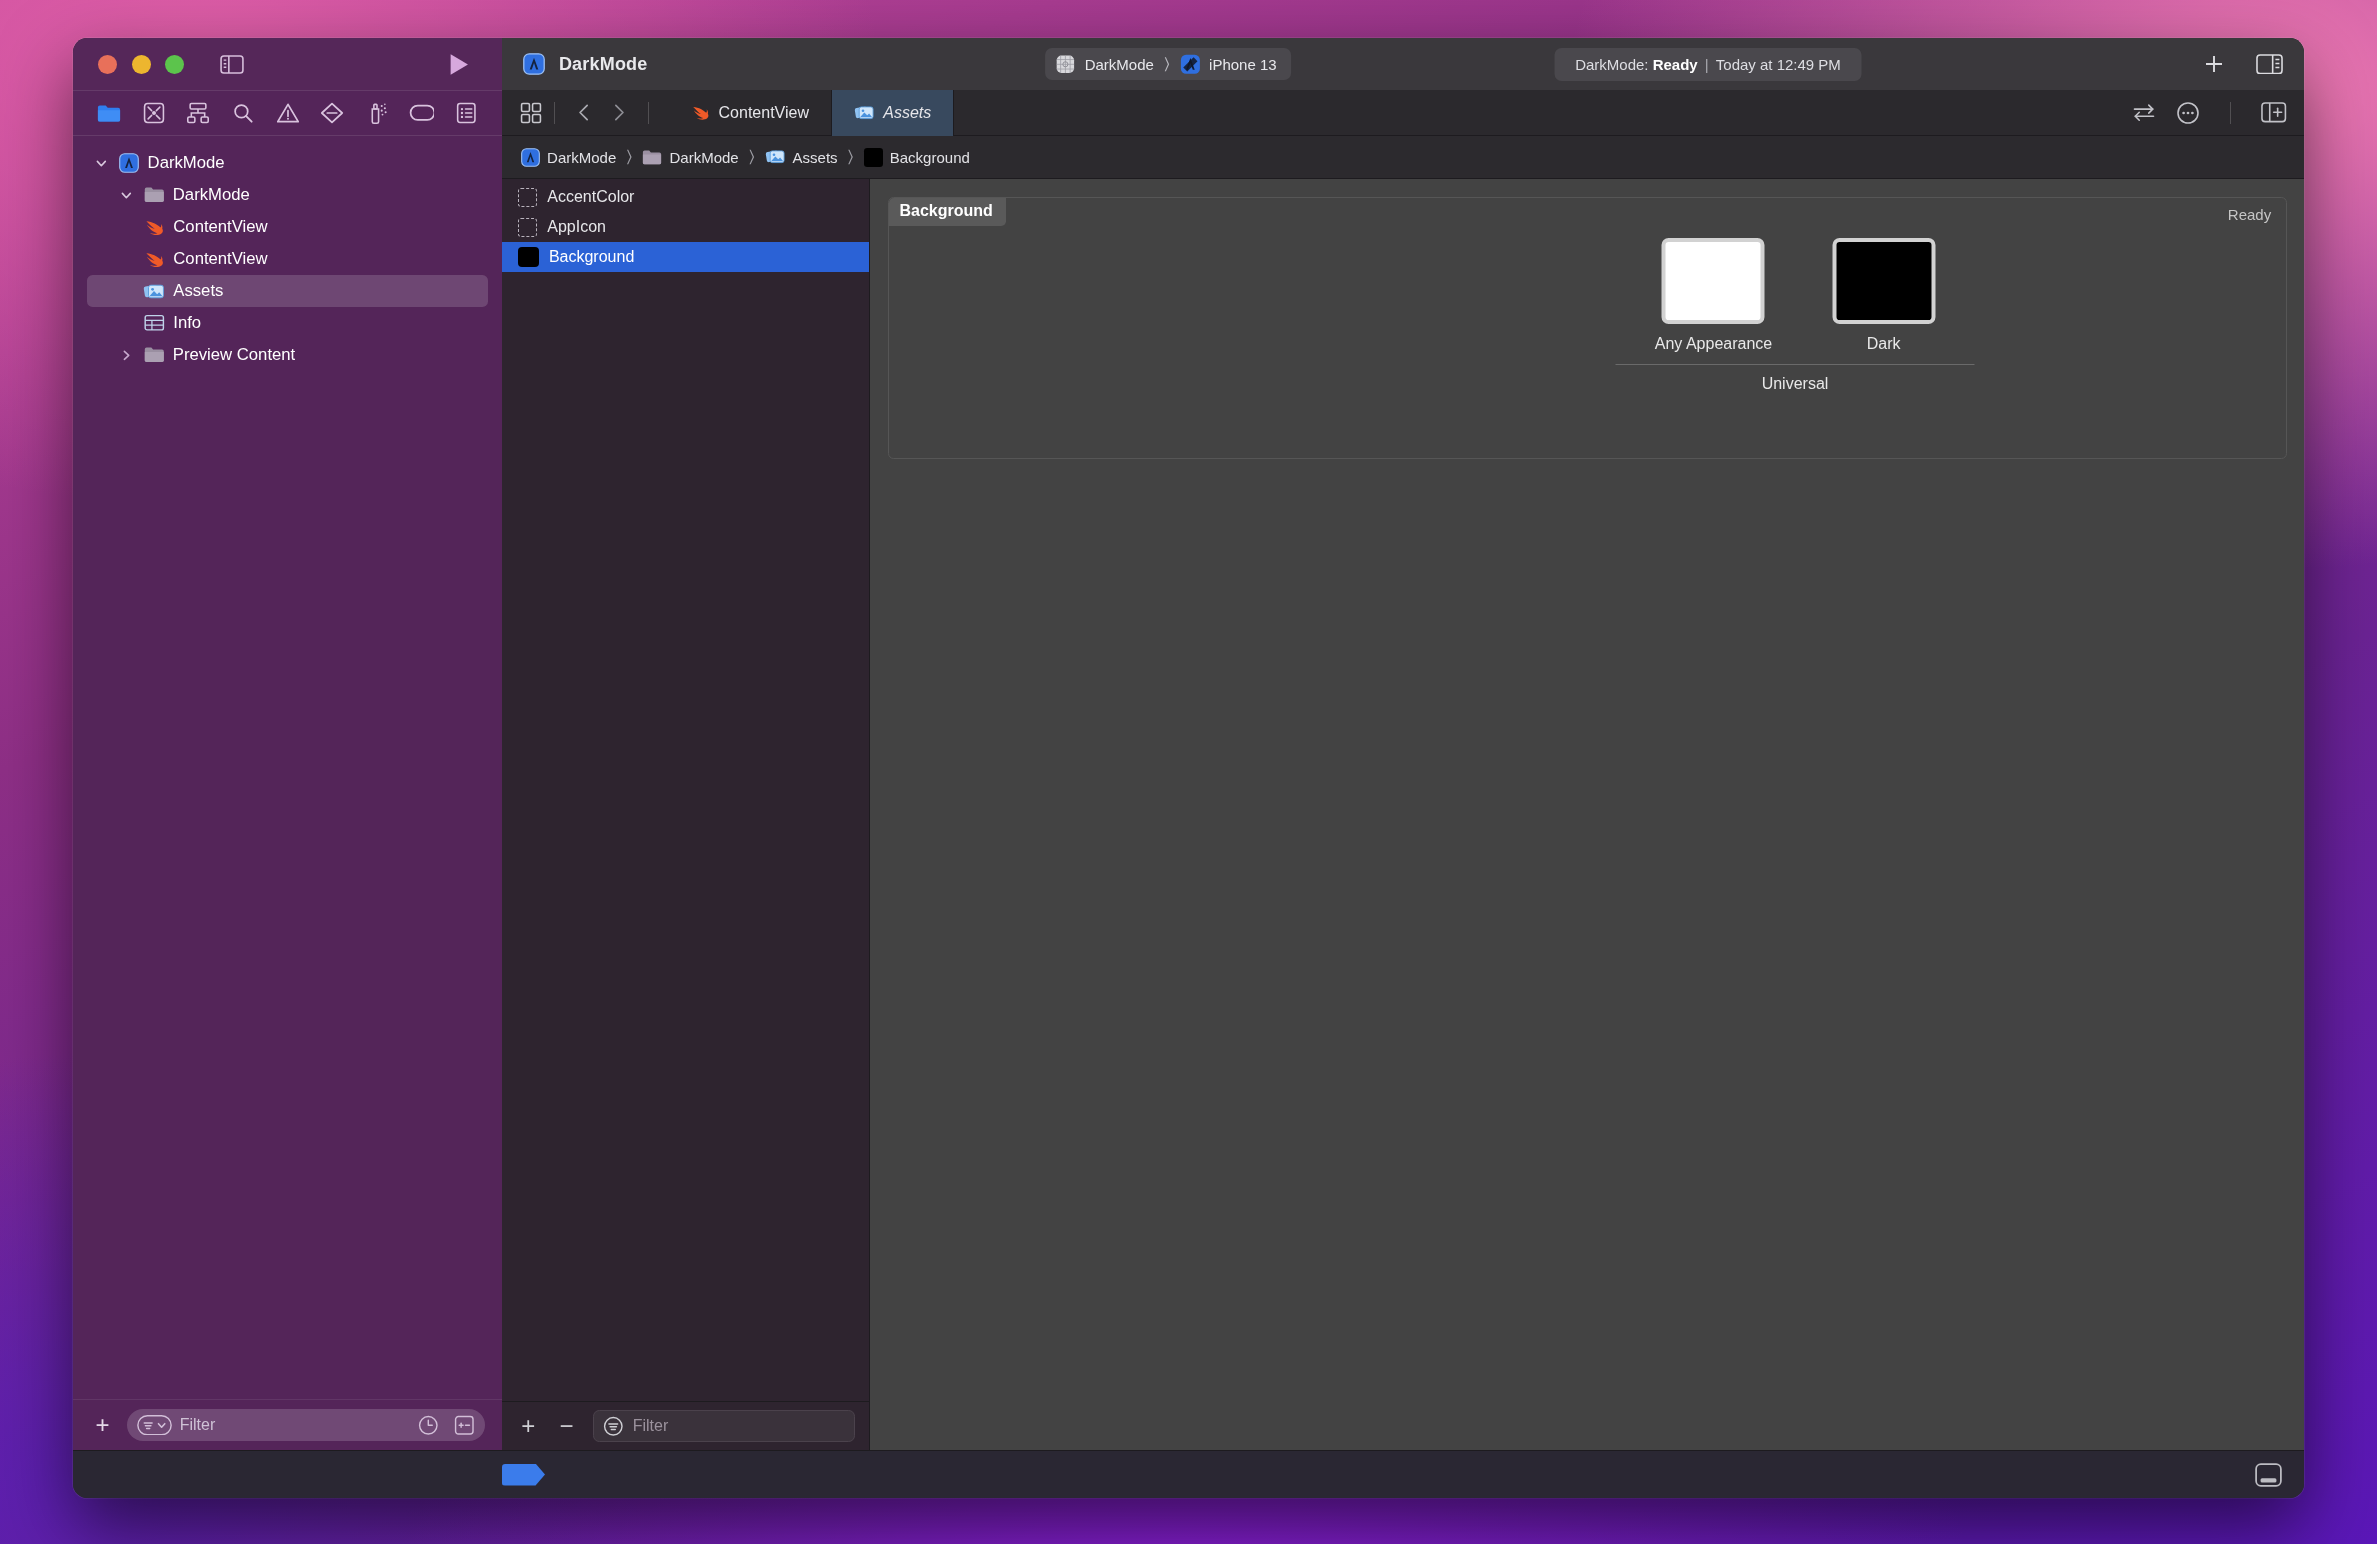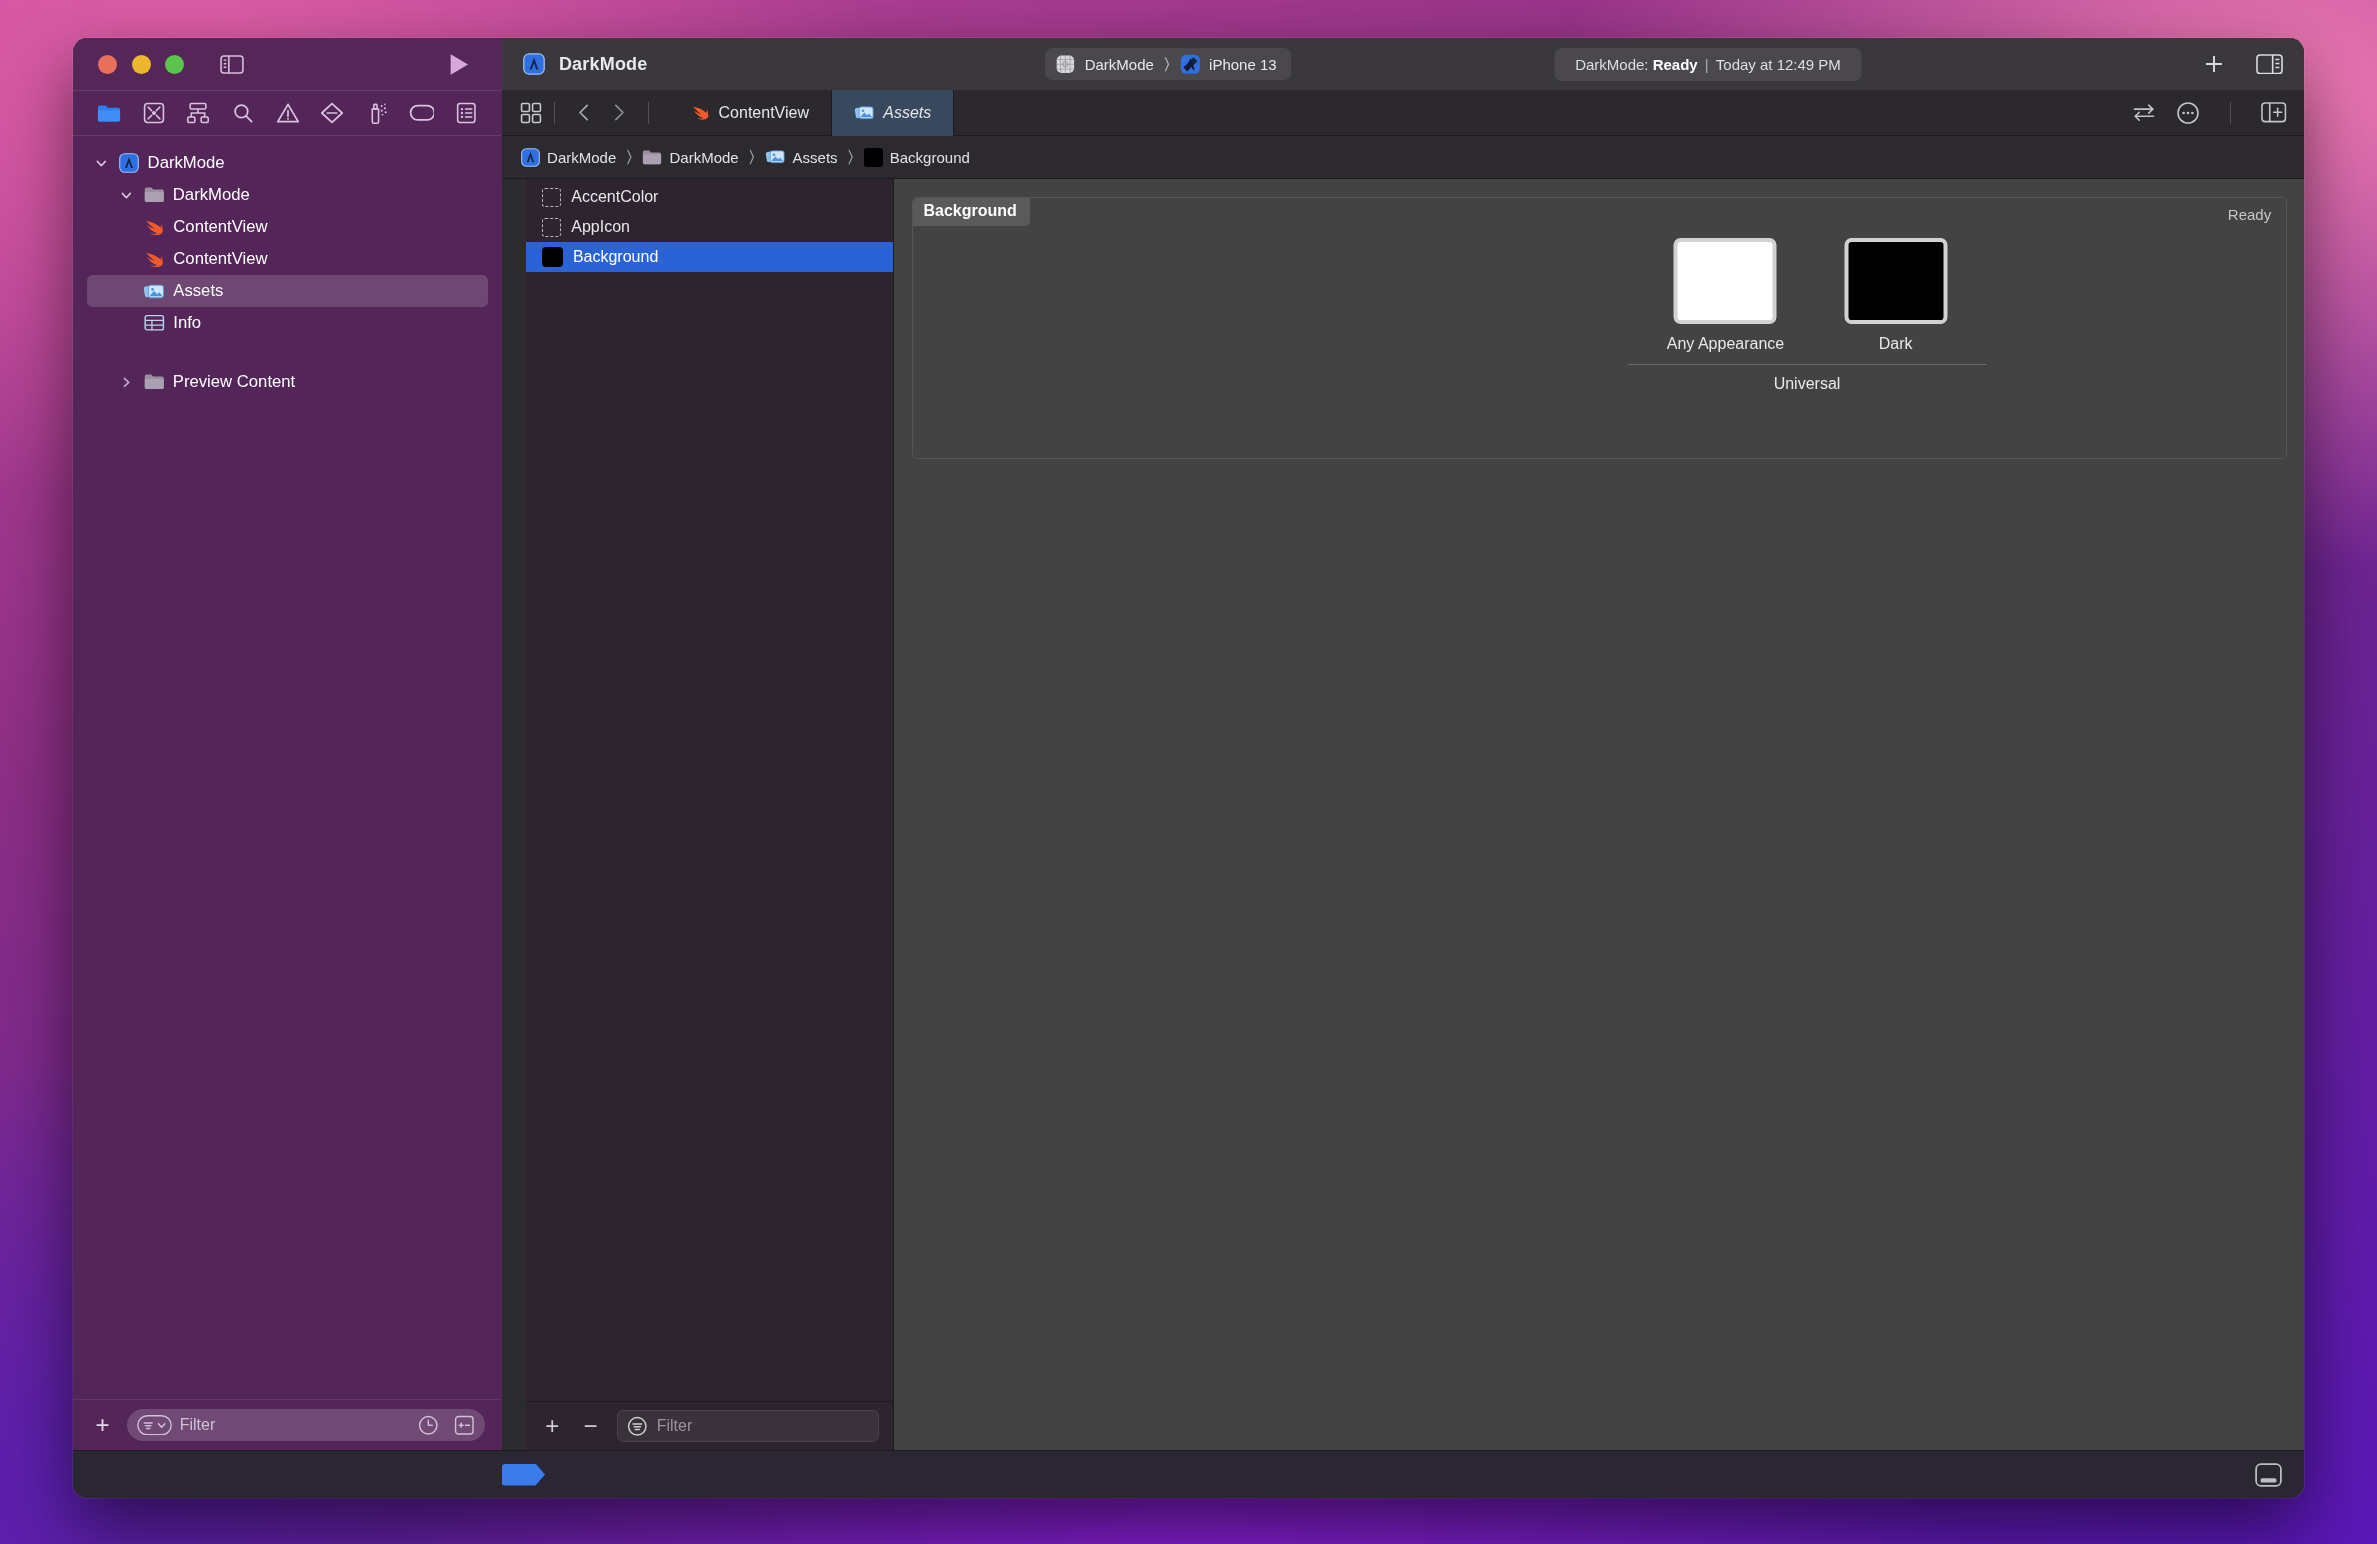--- a/index.html
+++ b/index.html
@@ -127,21 +127,21 @@
   .tabbar-trail { position:absolute; right:17.5px; top:50%; transform:translateY(-50%); display:flex; align-items:center; gap:20.6px; }
 
   .breadcrumb {
     height:43px; background:#2c2a2e; display:flex; align-items:center;
     padding:0 19px; gap:7.1px; border-bottom:0.8px solid #1d1b1f;
     color:#e2e2e6; font-size:15px; white-space:nowrap;
   }
   .bc-item { display:flex; align-items:center; gap:7.1px; }
   .bc-sep { color:#9c9ca3; font-size:16.7px; margin:0 3.2px; font-weight:300; }
 
-  .editor-split { flex:1; display:flex; min-height:0;padding-left:24px; }
+  .editor-split { flex:1; display:flex; min-height:0; }
 
   
   #asset-list {
     width:368px; flex-shrink:0; background:#2e242f;
     display:flex; flex-direction:column; border-right:0.8px solid #1d1b1f; min-height:0;
   }
   .asset-scroll { flex:1; overflow:hidden; padding-top:3.2px; }
   .asset-row {
     height:30px; display:flex; align-items:center; gap:10.3px;
     padding-left:16px; color:#e7e7ea; font-size:16px; white-space:nowrap;
@@ -444,21 +444,21 @@
             <svg width="20.6" height="17.5" viewBox="0 0 26 22">
               <rect x="1.5" y="2" width="23" height="18" rx="2.4" fill="none" stroke="#bfd3ea" stroke-width="1.8"></rect>
               <line x1="1.5" y1="8" x2="24.5" y2="8" stroke="#bfd3ea" stroke-width="1.6"></line>
               <line x1="1.5" y1="14" x2="24.5" y2="14" stroke="#bfd3ea" stroke-width="1.6"></line>
               <line x1="10" y1="8" x2="10" y2="20" stroke="#bfd3ea" stroke-width="1.6"></line>
             </svg>
           </span>
           <span>Info</span>
         </div>
 
-        <div class="tree-row" style="padding-left:30px;margin-top:27px;">
+        <div class="tree-row" style="padding-left:30px;">
           <span class="disc">
             <svg width="12.7" height="12.7" viewBox="0 0 16 16">
                 <path d="M5.5 3 L11 8 L5.5 13" fill="none" stroke="#c8a8ce" stroke-width="2" stroke-linecap="round" stroke-linejoin="round"></path>
               </svg>
           </span>
           <span class="tree-ico">
             <svg width="20.6" height="17.5" viewBox="0 0 26 22">
               <path d="M1 4.2A2.2 2.2 0 0 1 3.2 2h6.1l2.2 2.5h11.3A2.2 2.2 0 0 1 25 6.7V18a2.2 2.2 0 0 1-2.2 2.2H3.2A2.2 2.2 0 0 1 1 18Z" fill="#9a8fa1"></path>
               <path d="M1 7.4h24V18a2.2 2.2 0 0 1-2.2 2.2H3.2A2.2 2.2 0 0 1 1 18Z" fill="#aba0b2"></path>
             </svg>

